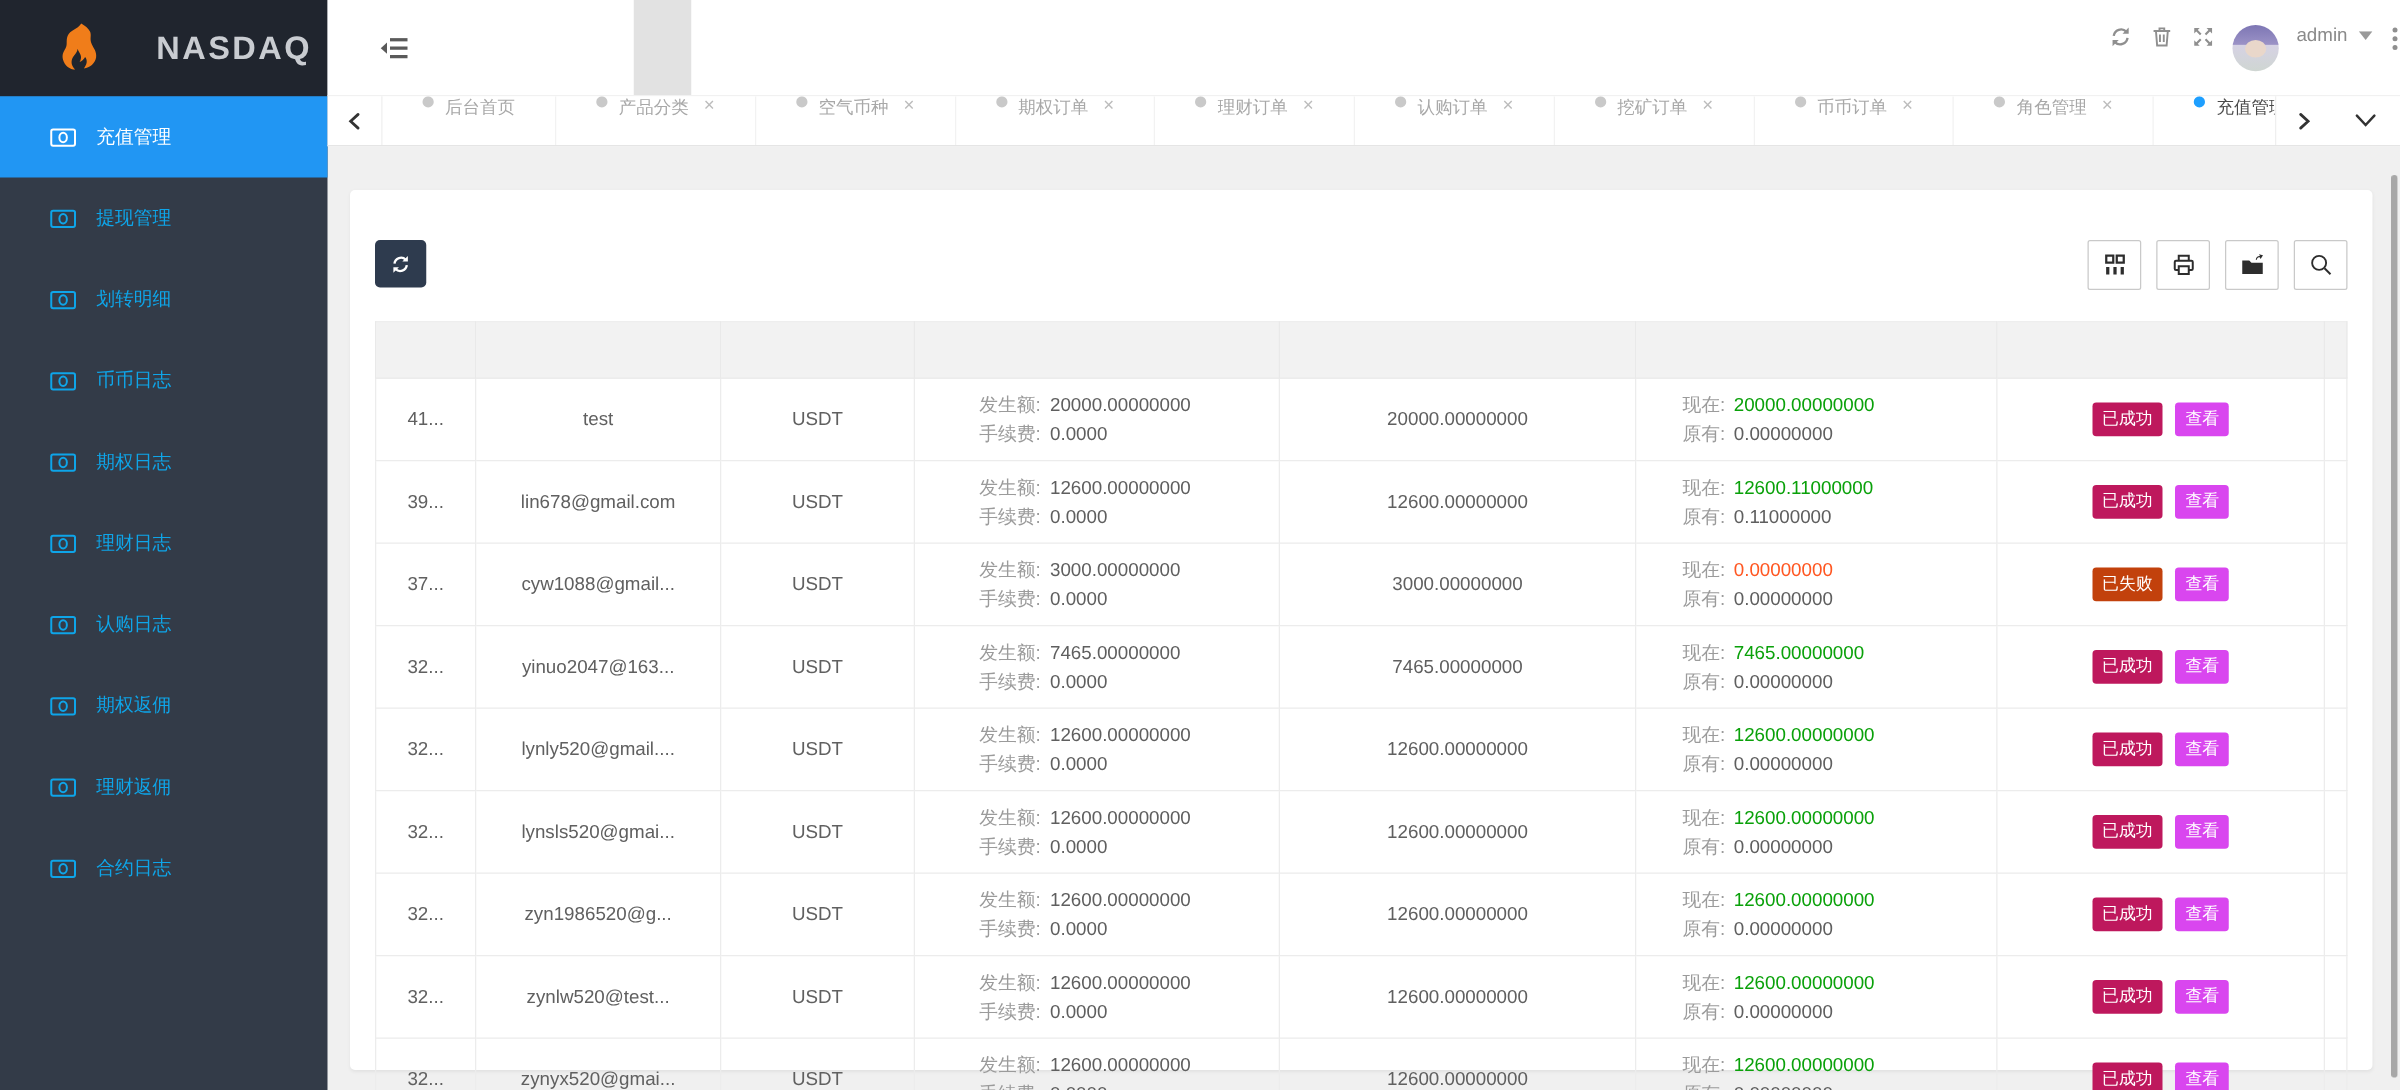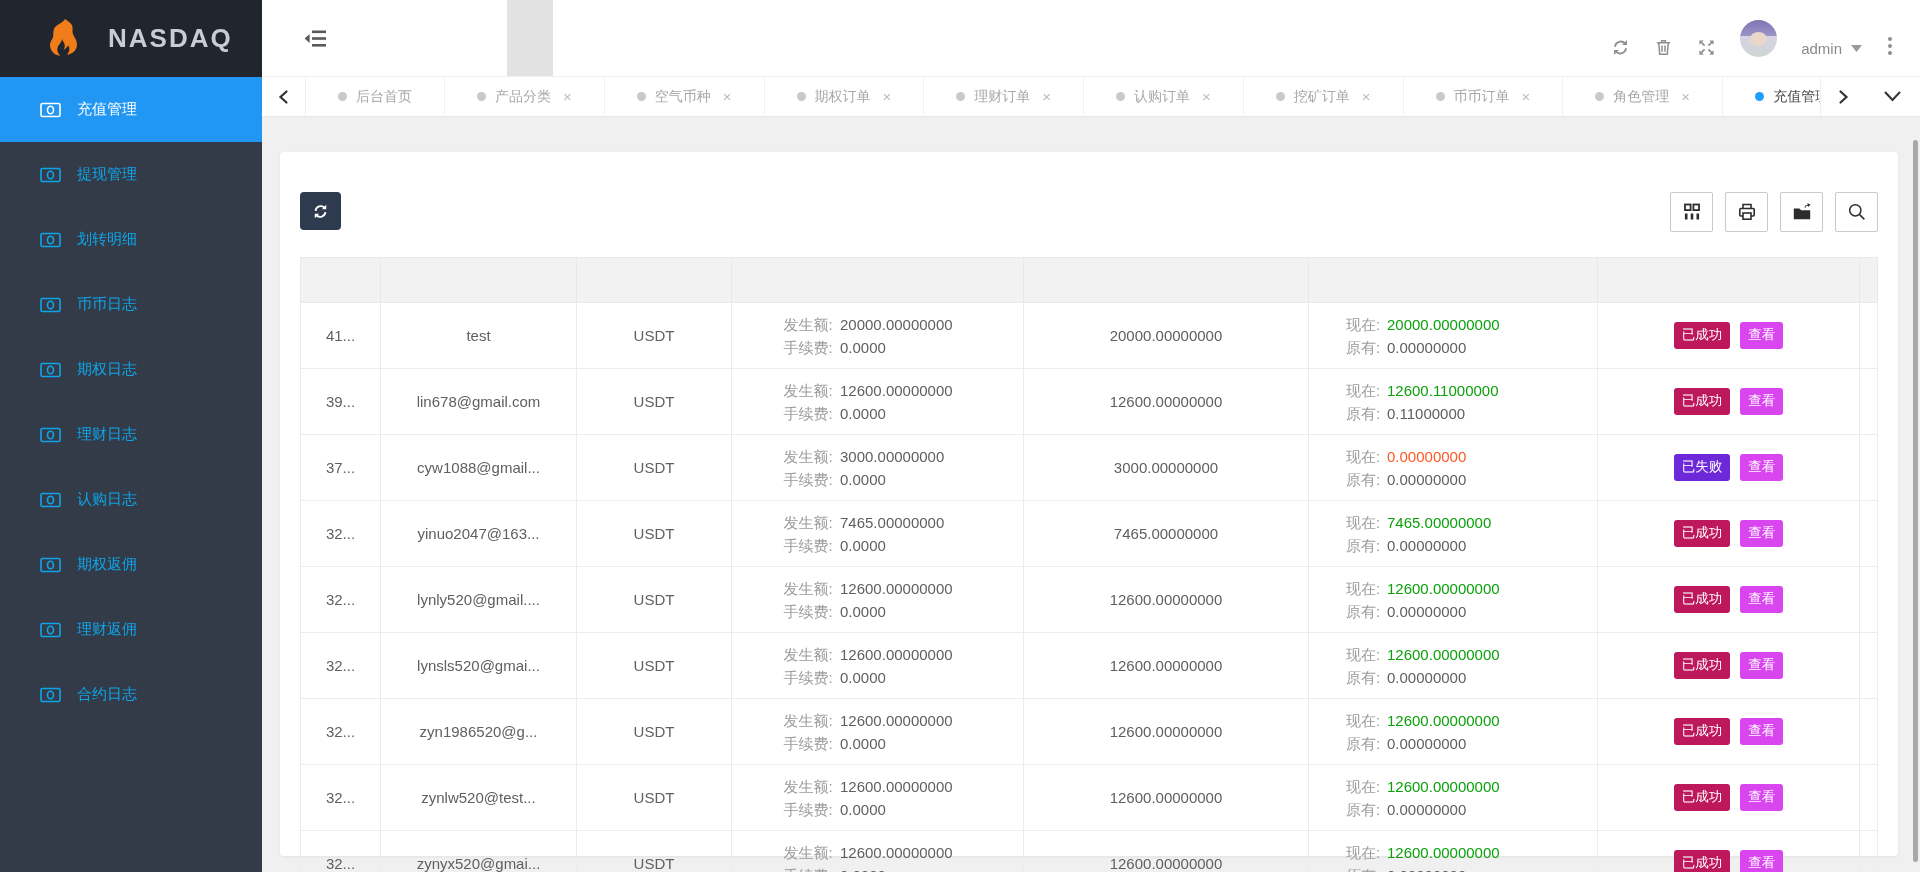--- a/index.html
+++ b/index.html
@@ -3,56 +3,56 @@
 <meta charset="utf-8">
 <style>
   *{box-sizing:border-box;margin:0;padding:0}
   html,body{width:1920px;height:872px;overflow:hidden}
   body{font-family:"Liberation Sans","DejaVu Sans",sans-serif;background:#f0f0f0;display:flex}
 
   
   .sidebar{flex:0 0 262px;width:262px;height:872px;background:#333b48}
   .logo{height:77px;background:#20252e;display:flex;align-items:center;padding-left:42px}
   .logo svg{width:46px;height:46px;display:block}
-  .brand-name{margin-left:20px;font-size:26px;font-weight:bold;color:#c9ccd1;letter-spacing:2px}
+  .brand-name{margin-left:37px;font-size:26px;font-weight:bold;color:#c9ccd1;letter-spacing:2px}
   .menu{list-style:none}
   .side-item{height:65px;display:flex;align-items:center;padding-left:40px;color:#0ea5e9;font-size:15px;cursor:pointer}
   .side-item.active{background:#2196f3;color:#fff}
   .side-icon{display:flex;align-items:center;margin-right:16px}
   .side-icon svg{width:21px;height:16px}
 
   
   .main{flex:1;display:flex;flex-direction:column;min-width:0;height:872px}
 
   
   .topbar{height:77px;flex:0 0 77px;background:#fff;display:flex;align-items:center;border-bottom:1px solid #f1f1f1}
   .burger{margin:0 42px;color:#5a5a5a;display:flex;cursor:pointer}
   .burger svg{width:23px;height:19px}
   .topnav{display:flex;height:100%}
   .nav-item{padding:0 23px;height:100%;display:flex;align-items:center;font-size:15px;color:#8c8c8c;cursor:pointer;white-space:nowrap}
   .nav-item.active{background:#e2e2e2;color:#404040;font-weight:bold}
-  .top-actions{margin-left:auto;display:flex;align-items:flex-end;gap:24px;padding-right:26px}
+  .top-actions{margin-left:auto;display:flex;align-items:flex-start;gap:14px;}
   .icon-btn{color:#8f8f8f;display:flex;cursor:pointer}
   .icon-btn svg{width:19px;height:19px}
   .avatar{width:37px;height:37px;border-radius:50%;cursor:pointer;overflow:hidden;position:relative;
           background:linear-gradient(180deg,#7d76b4 0%,#9b92c6 42%,#d6d2e4 43%,#cfd6d2 100%)}
   .avatar:before{content:"";position:absolute;left:10px;top:12px;width:17px;height:14px;border-radius:50%;background:#e9d7ca}
   .admin-wrap{display:flex;align-items:center;gap:9px;cursor:pointer}
   .admin-name{font-size:15px;color:#8a8a8a}
   .dots{display:flex;flex-direction:column;gap:3px;cursor:pointer;padding:2px}
   .dots i{width:4px;height:4px;border-radius:50%;background:#8f8f8f}
 
   
   .tabsbar{height:40px;flex:0 0 40px;background:#fff;display:flex;align-items:stretch;border-bottom:1px solid #e5e5e5}
   .tab-arrow{width:44px;display:flex;align-items:center;justify-content:center;cursor:pointer;color:#333}
   .tab-arrow.left{border-right:1px solid #efefef}
   .tab-arrow.right{border-left:1px solid #efefef}
   .tab-dropdown{width:56px;display:flex;align-items:center;justify-content:center;cursor:pointer;color:#333}
   .tabs-strip{flex:1;display:flex;overflow:hidden}
-  .tab{flex:0 0 auto;display:flex;align-items:center;padding:0 32px;border-right:1px solid #f2f2f2;font-size:14px;color:#a8a8a8;cursor:pointer;white-space:nowrap}
+  .tab{flex:0 0 auto;display:flex;align-items:flex-start;padding:0 32px;border-right:1px solid #f2f2f2;font-size:14px;color:#a8a8a8;cursor:pointer;white-space:nowrap}
   .tab-dot{width:9px;height:9px;border-radius:50%;background:#c9c9c9;margin-right:9px;flex:0 0 auto}
   .tab.active{color:#4a4a4a}
   .tab.active .tab-dot{background:#1e9fff}
   .tab-close{margin-left:12px;font-size:15px;color:#bcbcbc;line-height:1}
 
   
   .content{flex:1;padding:35px 22px 16px 18px;overflow:hidden}
   .card{background:#fff;border-radius:4px;box-shadow:0 1px 3px rgba(0,0,0,.06);padding:40px 20px 0;height:100%}
   .card-toolbar{display:flex;align-items:flex-start;justify-content:space-between;margin-bottom:25px}
   .refresh-btn{width:41px;height:38px;background:#2e3b4e;border:none;border-radius:4px;color:#fff;display:flex;align-items:center;justify-content:center;cursor:pointer}
@@ -70,21 +70,21 @@
   td.c-wallet{padding-left:30px}
   .pair{display:flex;line-height:23px}
   .lbl{color:#9b9b9b;flex:0 0 auto}
   .lbl-a{width:64px}
   .lbl-w{width:48px}
   .val{color:#5f5f5f}
   .val.green{color:#0aa10a}
   .val.red{color:#ff5722}
   .badge{display:inline-block;padding:5px 8px;border-radius:3px;color:#fff;font-size:13.5px;margin:0 3px;line-height:1.2}
   .badge.success{background:#be185d}
-  .badge.fail{background:#6d28d9}
+  .badge.fail{background:#c2410c}
   .badge.view{background:#d946ef;cursor:pointer}
 
   .page-scrollbar{position:fixed;right:2px;top:140px;width:5px;height:722px;background:#a8a8a8;border-radius:3px;cursor:pointer}
 </style>
 </head>
 <body>
 
 <aside class="sidebar">
   <div class="logo">
     <svg viewBox="0 0 48 48">

